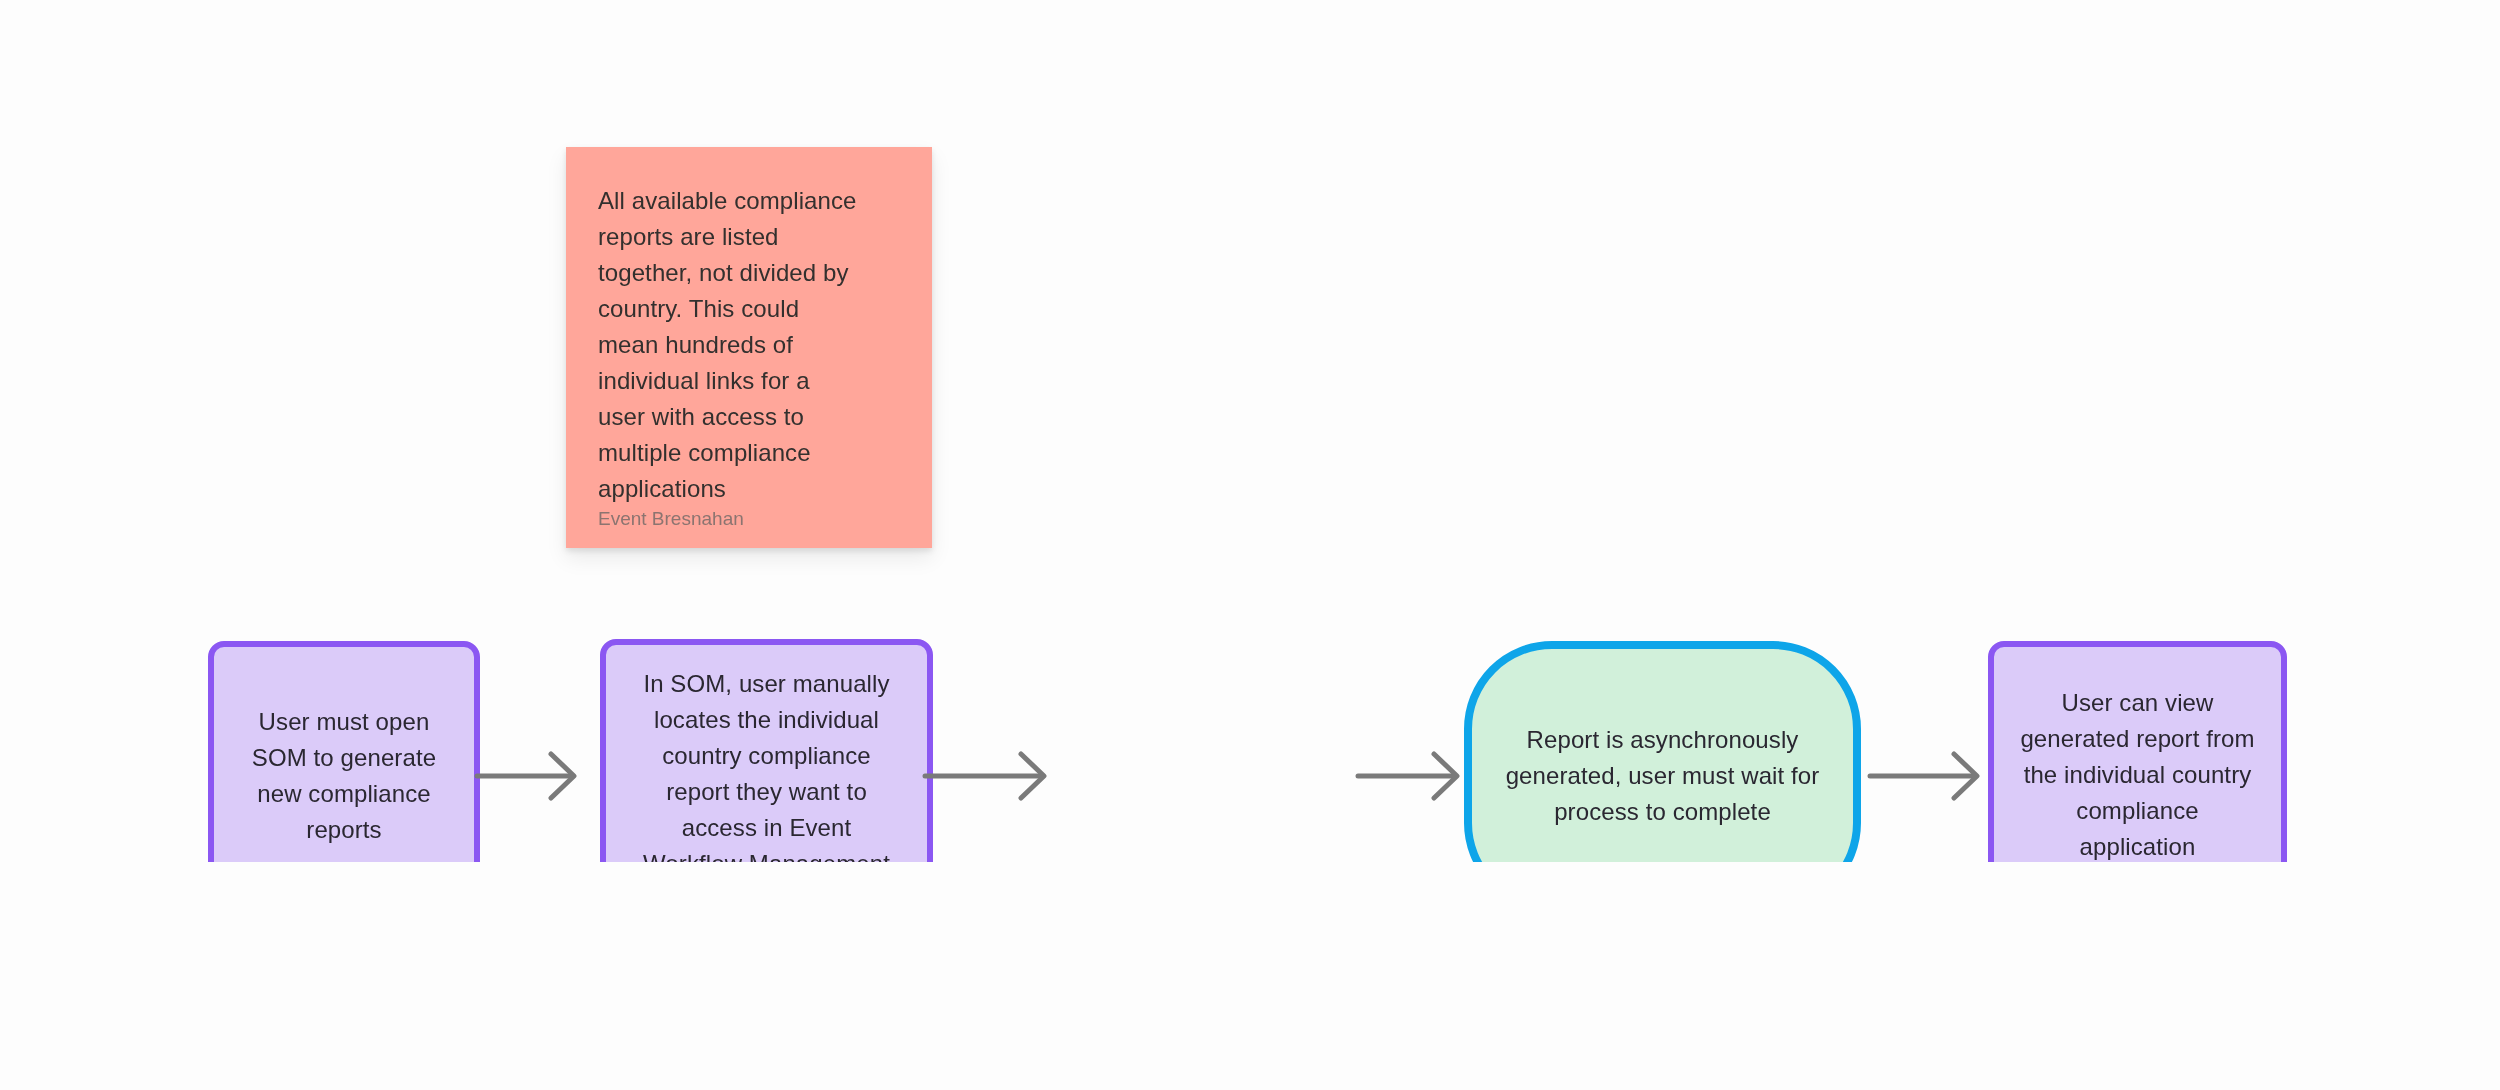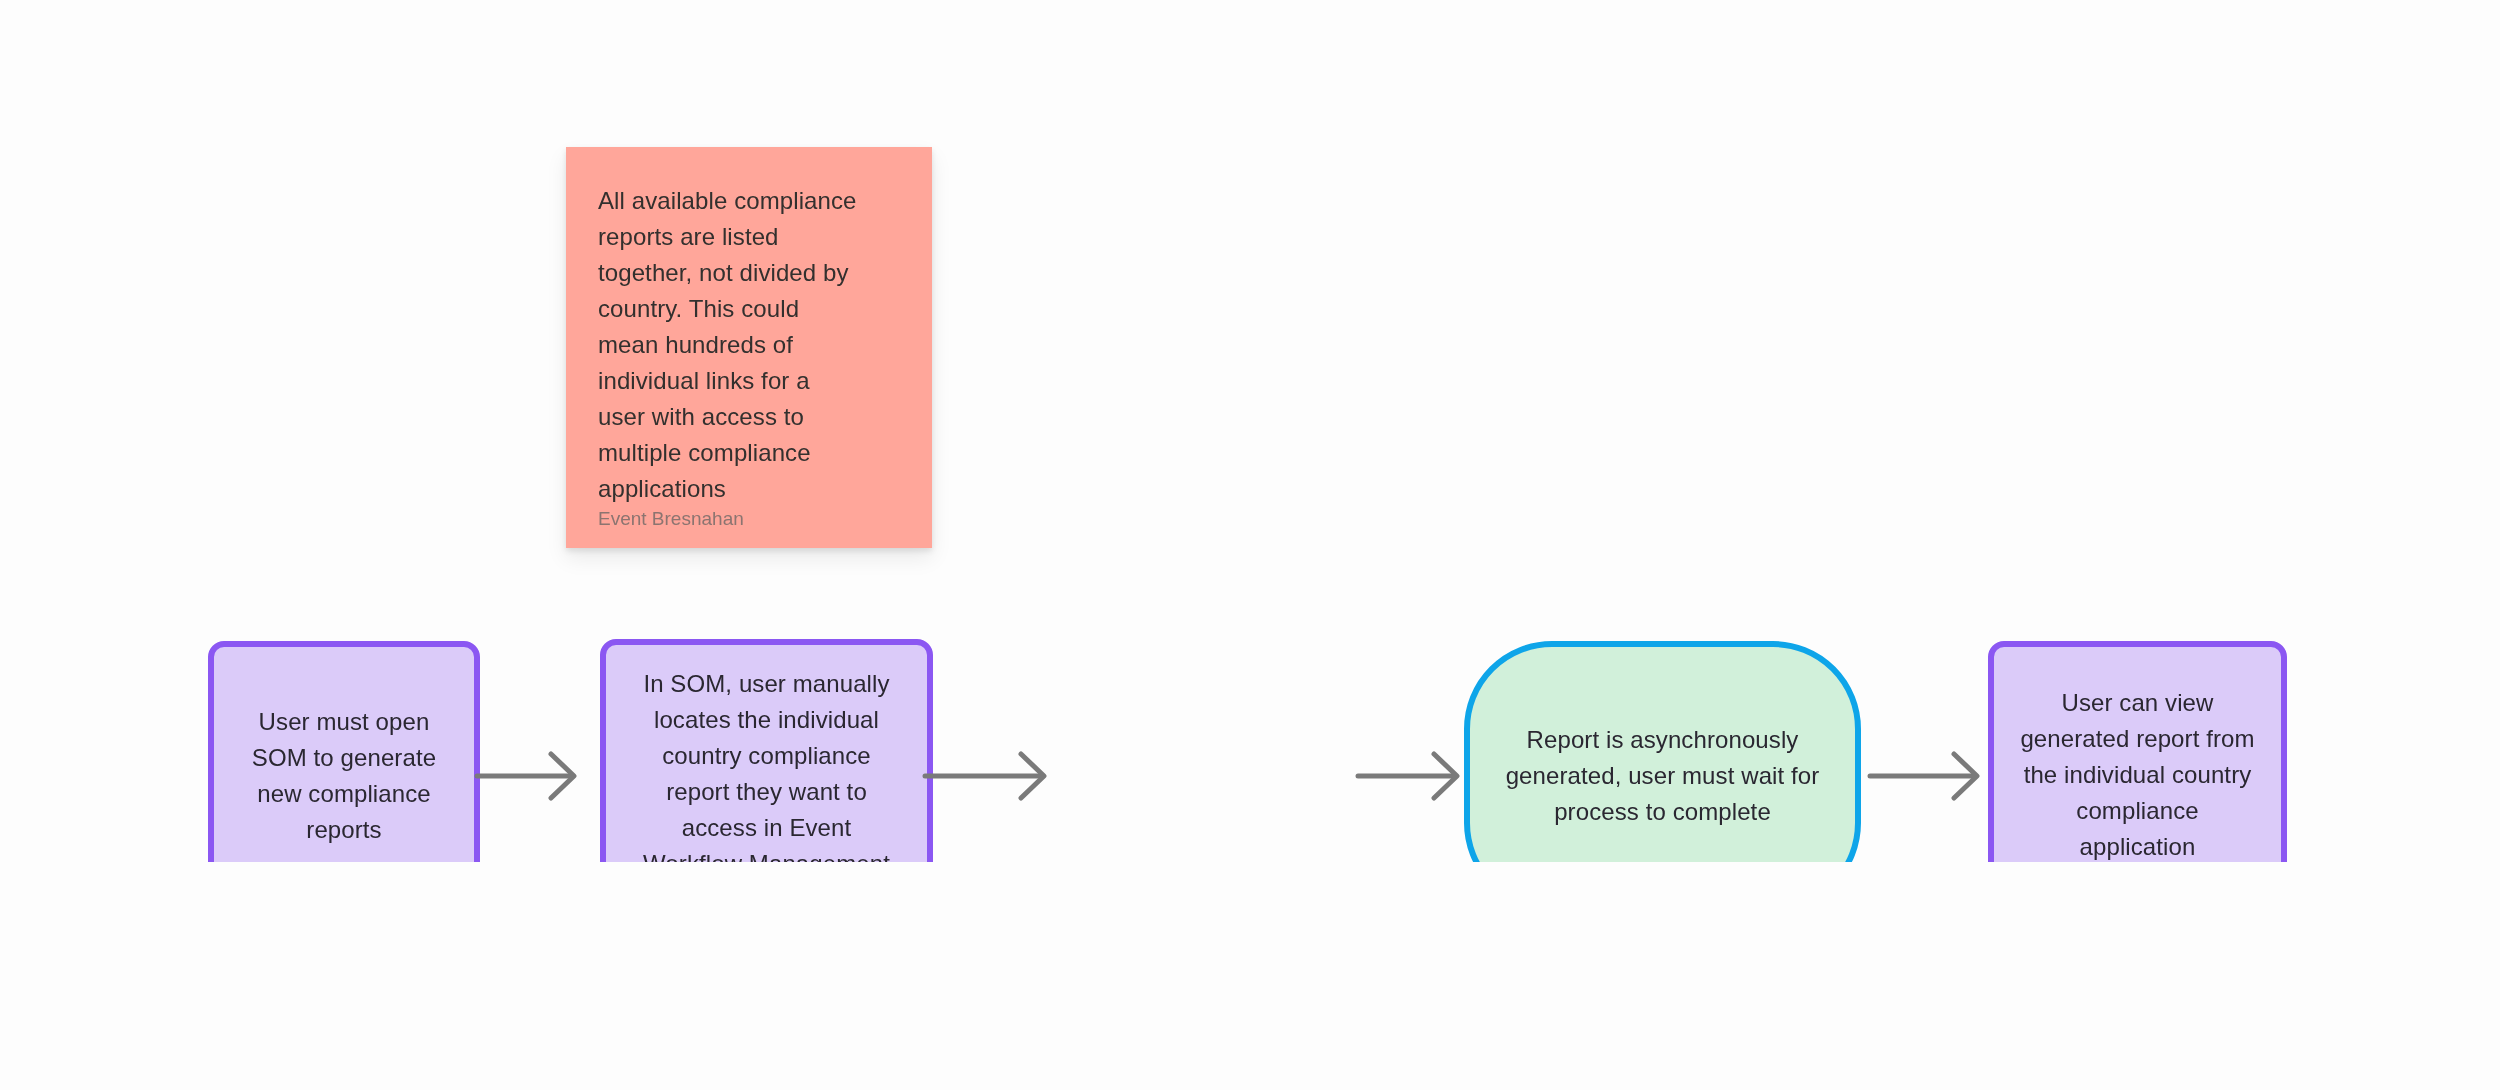--- a/index.html
+++ b/index.html
@@ -58,21 +58,21 @@
     color: #2A2731;
     letter-spacing: 0.1px;
   }
   .node.purple {
     background: #DBCBF9;
     border: 6px solid #8B57F2;
     border-radius: 16px;
   }
   .node.green {
     background: #D1F0DA;
-    border: 6px solid #0ea5e9;
+    border: 8px solid #0ea5e9;
     border-radius: 88px;
   }
   .node span { display: inline-block; }
 
   .n1 { left: 198px;  top: 641px; width: 272px; height: 270px; margin-left: 10px; }
   .n2 { left: 600px;  top: 639px; width: 333px; height: 270px; }
   .n3 { left: 1051px; top: 641px; width: 301px; height: 272px; }
   .n4 { left: 1464px; top: 641px; width: 397px; height: 270px; }
   .n5 { left: 1988px; top: 641px; width: 299px; height: 267px; }
 

